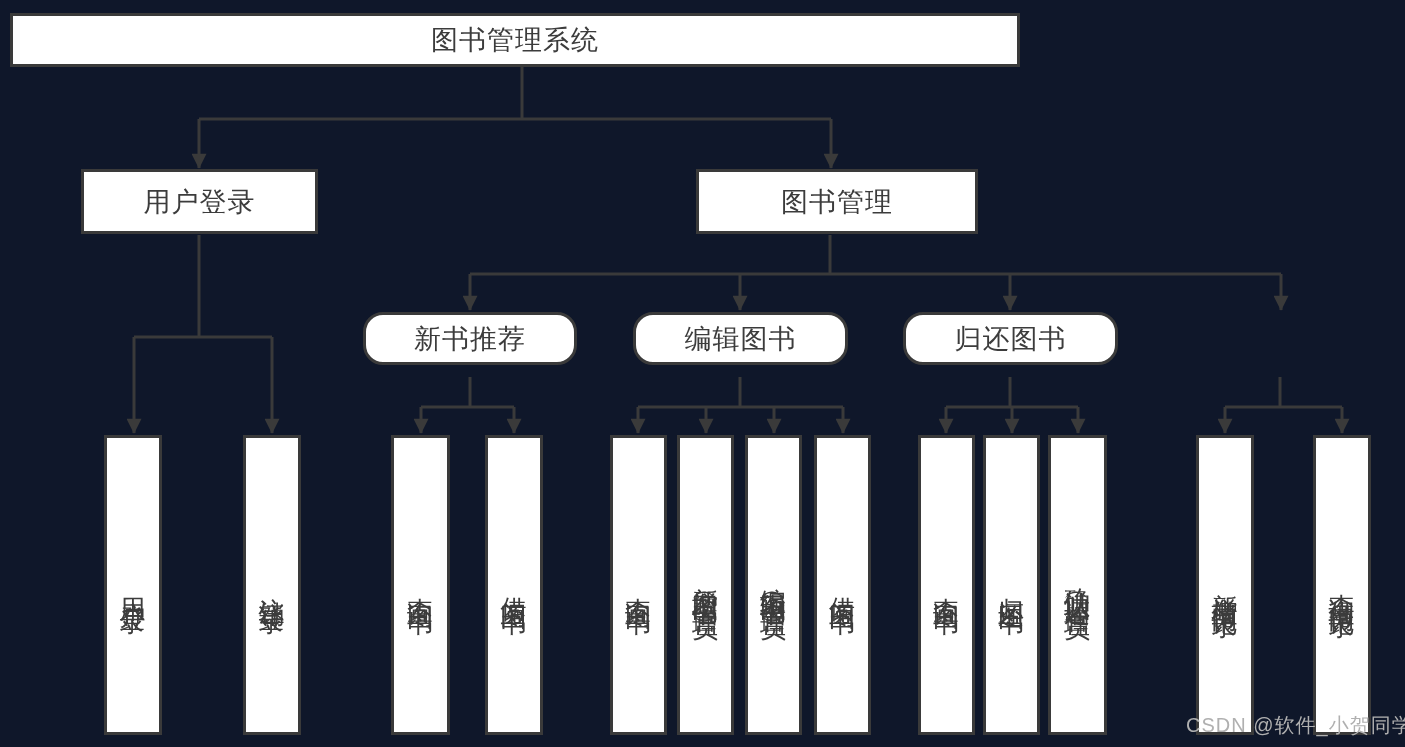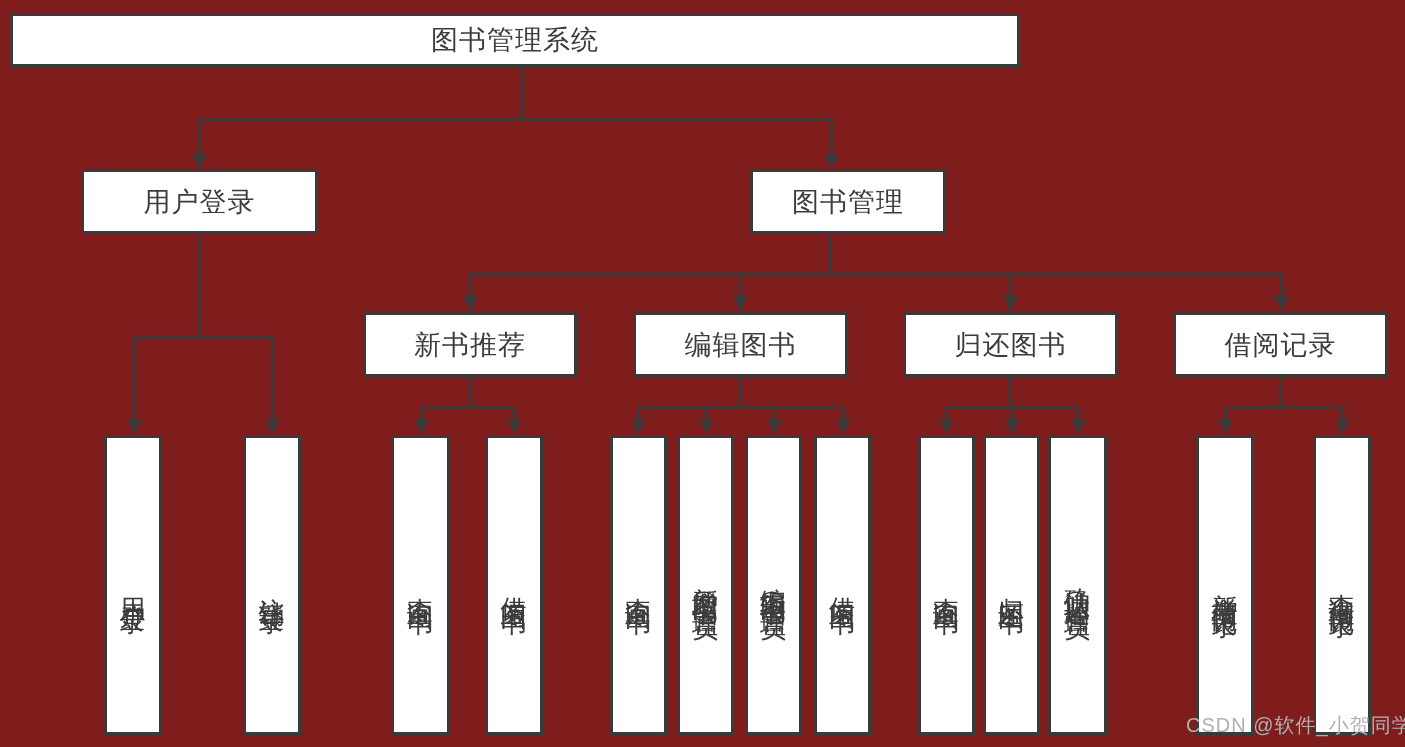--- a/index.html
+++ b/index.html
@@ -1,28 +1,28 @@
 <!DOCTYPE html>
 <html><head>
 <meta charset="utf-8">
 <style>
   html,body{margin:0;padding:0;background:#ffffff;}
   #stage{
-    position:relative;width:1405px;height:747px;background:#7f1d1d;
+    position:relative;width:1405px;height:747px;background:#0f172a;
     font-family:"Liberation Sans",sans-serif;color:#3c3c3c;overflow:hidden;
   }
   .wires{position:absolute;left:0;top:0;}
   .box{
     position:absolute;border:3px solid #3a3a3a;background:#ffffff;
     box-sizing:border-box;display:flex;align-items:center;justify-content:center;
     font-size:27px;letter-spacing:1px;white-space:nowrap;
   }
   .root{left:10px;top:13px;width:1010px;height:54px;}
   .l2{top:169px;height:65px;}
-  .l3{top:312px;height:65px;}
+  .l3{top:312px;height:53px;border-radius:20px;}
   .leaf{
     position:absolute;top:435px;height:300px;border:3px solid #3a3a3a;
     background:#ffffff;box-sizing:border-box;
     display:flex;align-items:center;justify-content:center;
     writing-mode:vertical-rl;text-orientation:mixed;
     font-size:26px;letter-spacing:4px;line-height:1;white-space:nowrap;
   }
   .watermark{
     position:absolute;left:1186px;top:712px;font-size:20px;
     color:#b0b0b0;letter-spacing:1px;white-space:nowrap;
@@ -67,26 +67,25 @@
       <line x1="1012" y1="407" x2="1012" y2="433" marker-end="url(#arw)"></line>
       <line x1="1078" y1="407" x2="1078" y2="433" marker-end="url(#arw)"></line>
       <line x1="1225" y1="407" x2="1225" y2="433" marker-end="url(#arw)"></line>
       <line x1="1342" y1="407" x2="1342" y2="433" marker-end="url(#arw)"></line>
     </g>
   </svg>
 
   <div class="box root">图书管理系统</div>
 
   <div class="box l2" style="left:81px;width:237px">用户登录</div>
-  <div class="box l2" style="left:750px;width:196px">图书管理</div>
+  <div class="box l2" style="left:696px;width:282px">图书管理</div>
 
   <div class="box l3" style="left:363px;width:214px">新书推荐</div>
   <div class="box l3" style="left:633px;width:215px">编辑图书</div>
   <div class="box l3" style="left:903px;width:215px">归还图书</div>
-  <div class="box l3" style="left:1173px;width:215px">借阅记录</div>
 
   <div class="leaf" style="left:104px;width:58px">用户登录</div>
   <div class="leaf" style="left:243px;width:58px">注销登录</div>
 
   <div class="leaf" style="left:391px;width:59px">查询图书</div>
   <div class="leaf" style="left:485px;width:58px">借阅图书</div>
 
   <div class="leaf" style="left:610px;width:57px">查询图书</div>
   <div class="leaf" style="left:677px;width:57px">新增图书（管理员）</div>
   <div class="leaf" style="left:745px;width:57px">编辑图书（管理员）</div>

